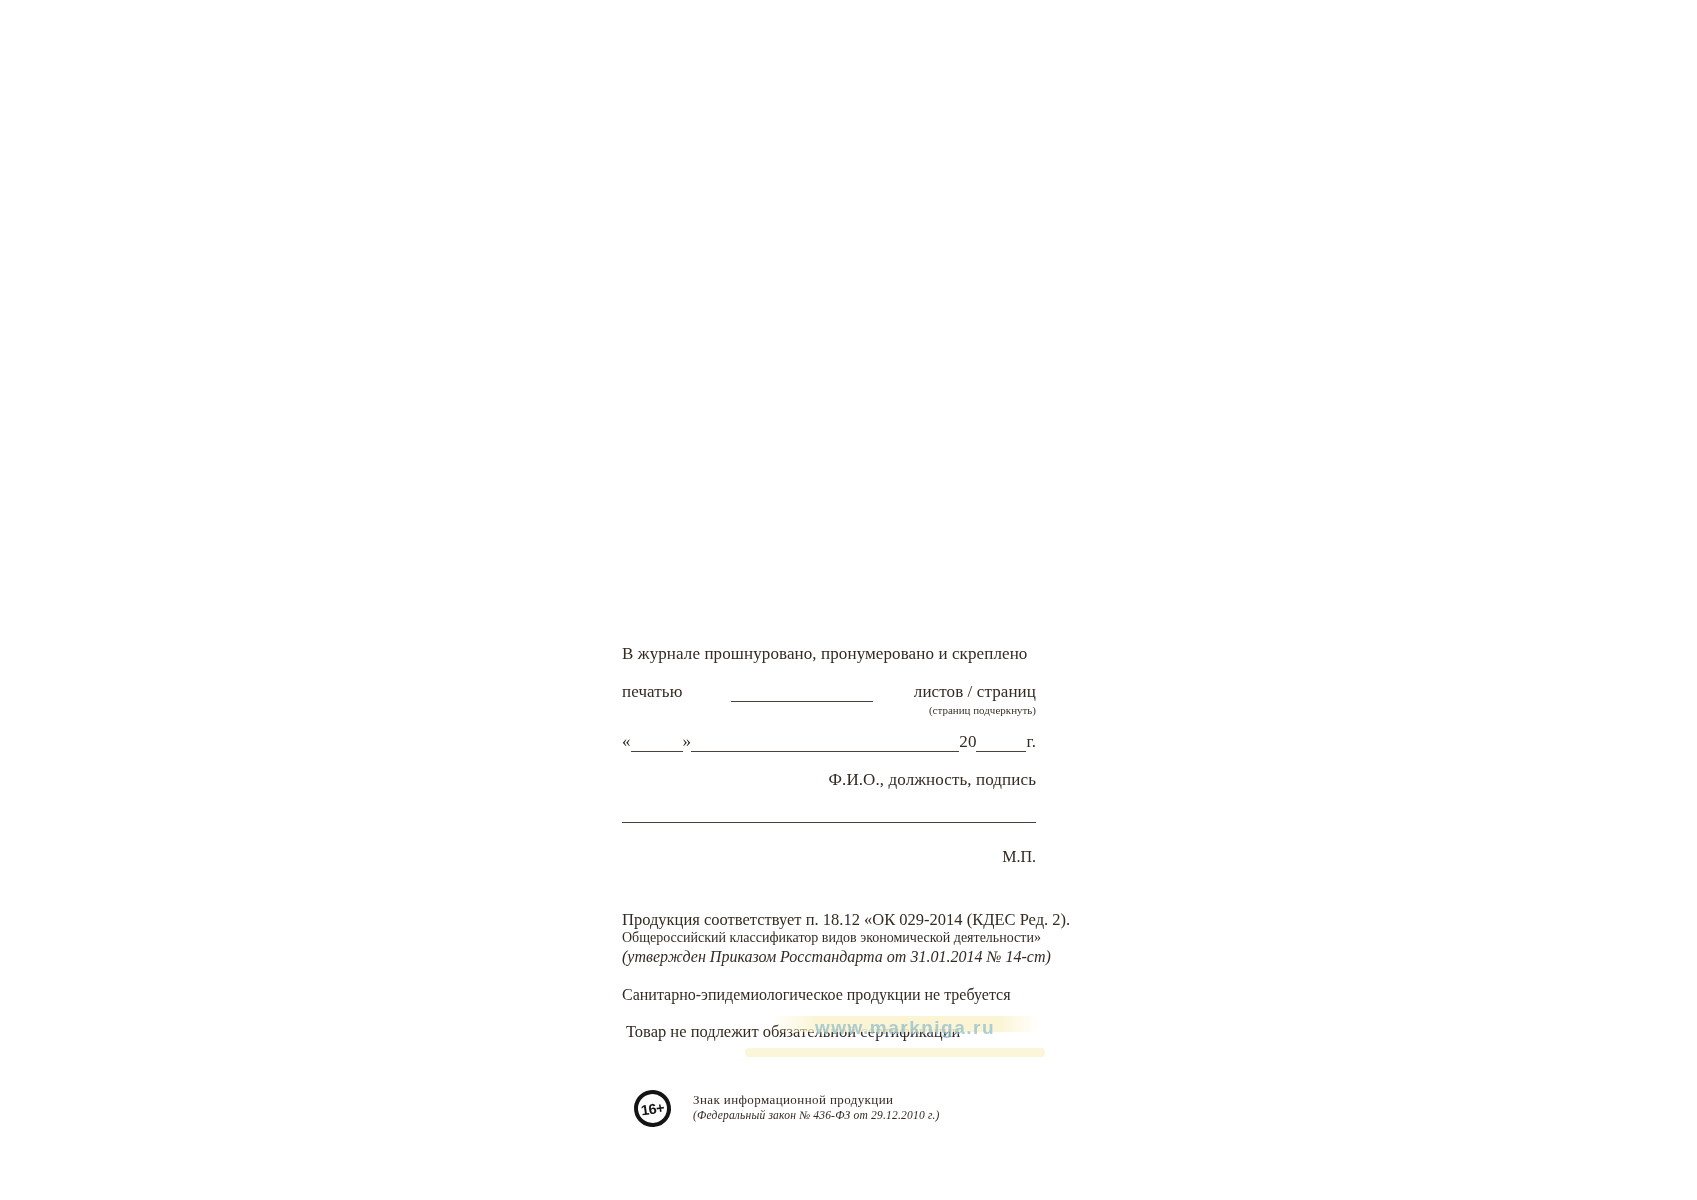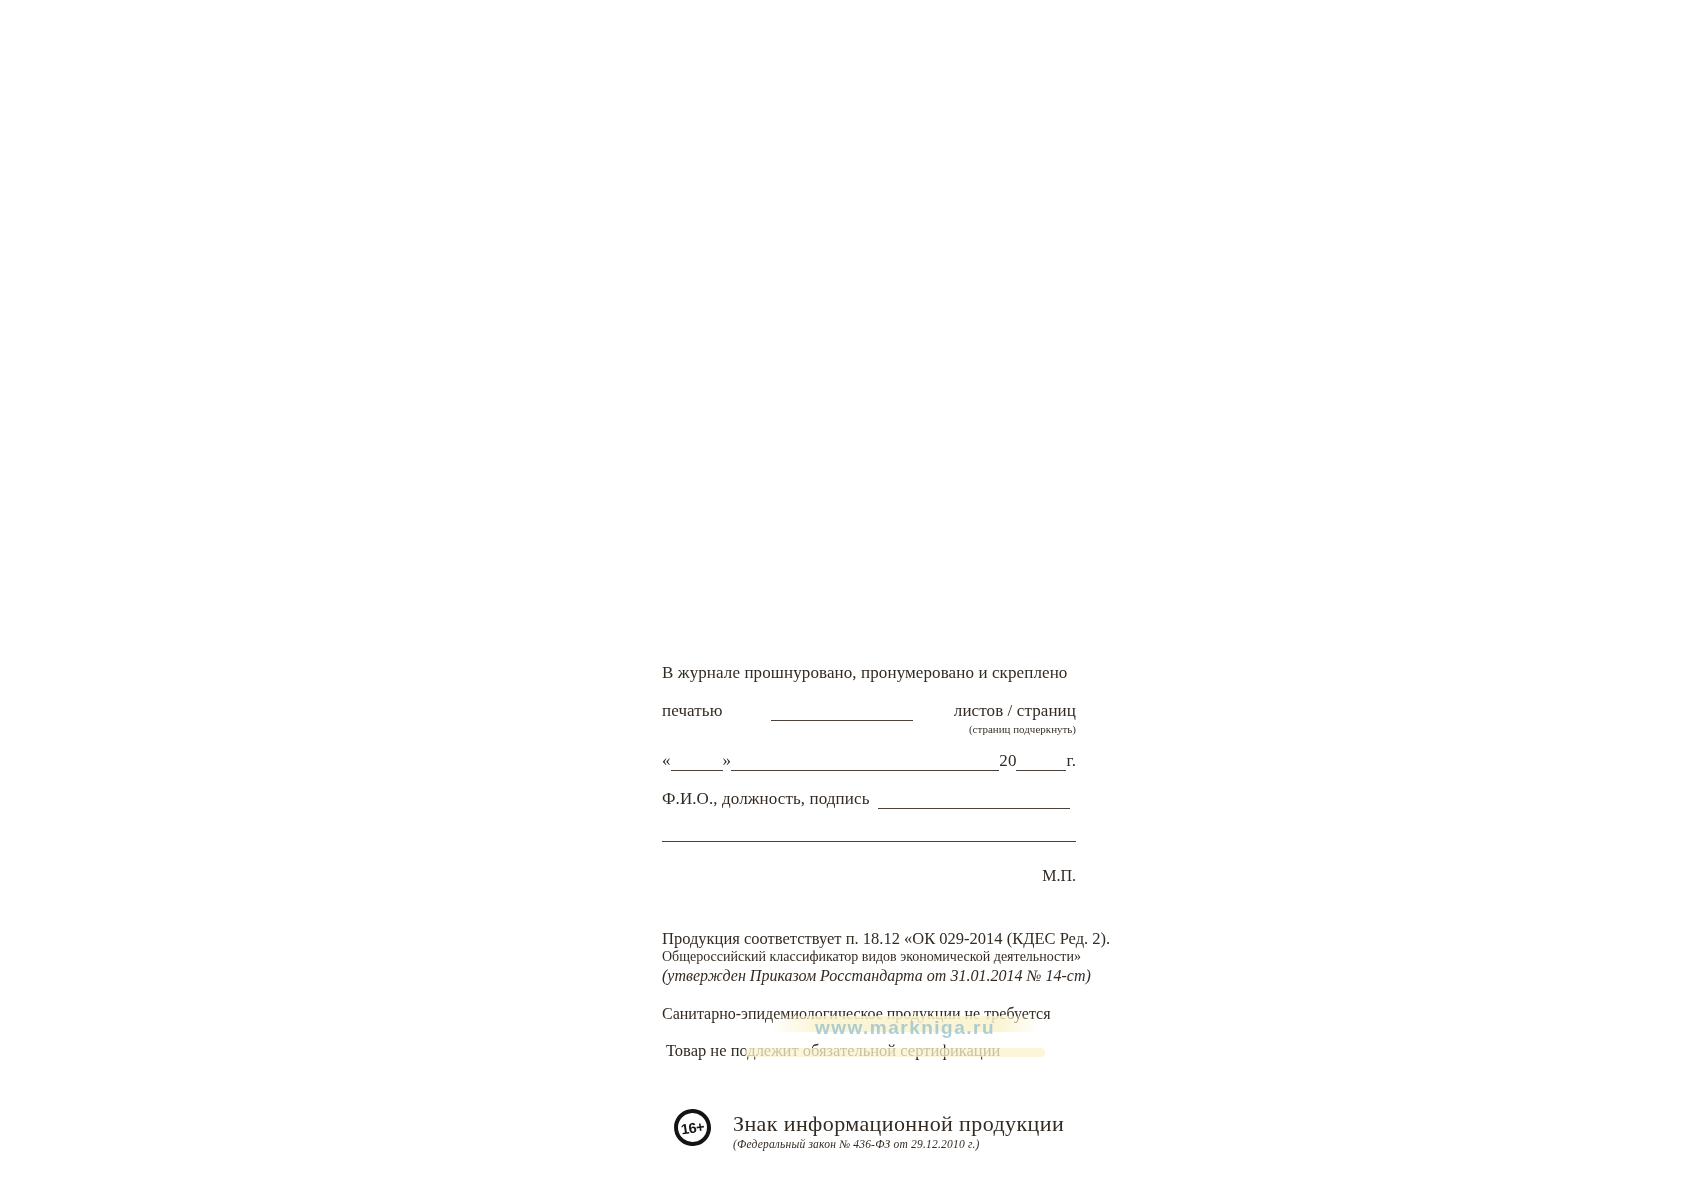--- a/index.html
+++ b/index.html
@@ -7,22 +7,22 @@
     width: 1697px; height: 1200px;
     background: #ffffff;
     font-family: "Liberation Serif", "DejaVu Serif", serif;
     color: #332a22;
     position: relative;
     overflow: hidden;
   }
   .sheet { position: absolute; inset: 0; background: #ffffff; }
   .content {
     position: absolute;
-    left: 622px; top: 657px;
-    width: 414px; height: 520px; margin-left: 40px;
+    left: 622px; top: 638px;
+    width: 414px; height: 520px;
   }
   .row { position: absolute; left: 0; width: 100%; white-space: nowrap; }
   .t  { font-size: 17px; letter-spacing: 0.1px; }
   .flexline { display: flex; align-items: flex-end; }
   .blank {
     display: inline-block;
     border-bottom: 1.4px solid #4a413a;
     height: 1em;
   }
   .grow { flex: 1 1 auto; }
@@ -47,21 +47,21 @@
     color: #141414;
     font-weight: bold;
     font-size: 14.5px;
     letter-spacing: -0.5px;
     display: flex; align-items: center; justify-content: center;
     font-family: "Liberation Sans", "DejaVu Sans", sans-serif;
     flex: 0 0 auto;
     transform: rotate(-8deg);
   }
   .agetext { margin-left: 22px; padding-top: 2px; }
-  .agelabel { font-size: 22px; letter-spacing: 0.4px; }
+  .agelabel { font-size: 13px; letter-spacing: 0.4px; }
   .agelaw { font-size: 11.5px; font-style: italic; margin-top: 1px; letter-spacing: 0.2px; }
   .watermark {
     position: absolute;
     pointer-events: none;
     z-index: 3;
   }
   .wm-text {
     position: absolute;
     left: 770px; top: 1016px;
     width: 270px; height: 16px;
@@ -102,21 +102,21 @@
     <div class="row t flexline" style="top:94px;">
       <span>«</span>
       <span class="blank" style="width:52px;"></span>
       <span>»</span>
       <span class="blank grow"></span>
       <span>20</span>
       <span class="blank" style="width:50px;"></span>
       <span>г.</span>
     </div>
 
-    <div class="row t flexline" style="top:132px;">
+    <div class="row t flexline" style="top:132px;flex-direction:column;">
       <span>Ф.И.О., должность, подпись</span>
       <span class="blank grow" style="margin-left:8px; margin-right:6px;"></span>
     </div>
 
     <div class="row" style="top:168px; height:17px;">
       <span class="blank" style="width:100%;"></span>
     </div>
 
     <div class="row mp" style="top:210px;">М.П.</div>
 

